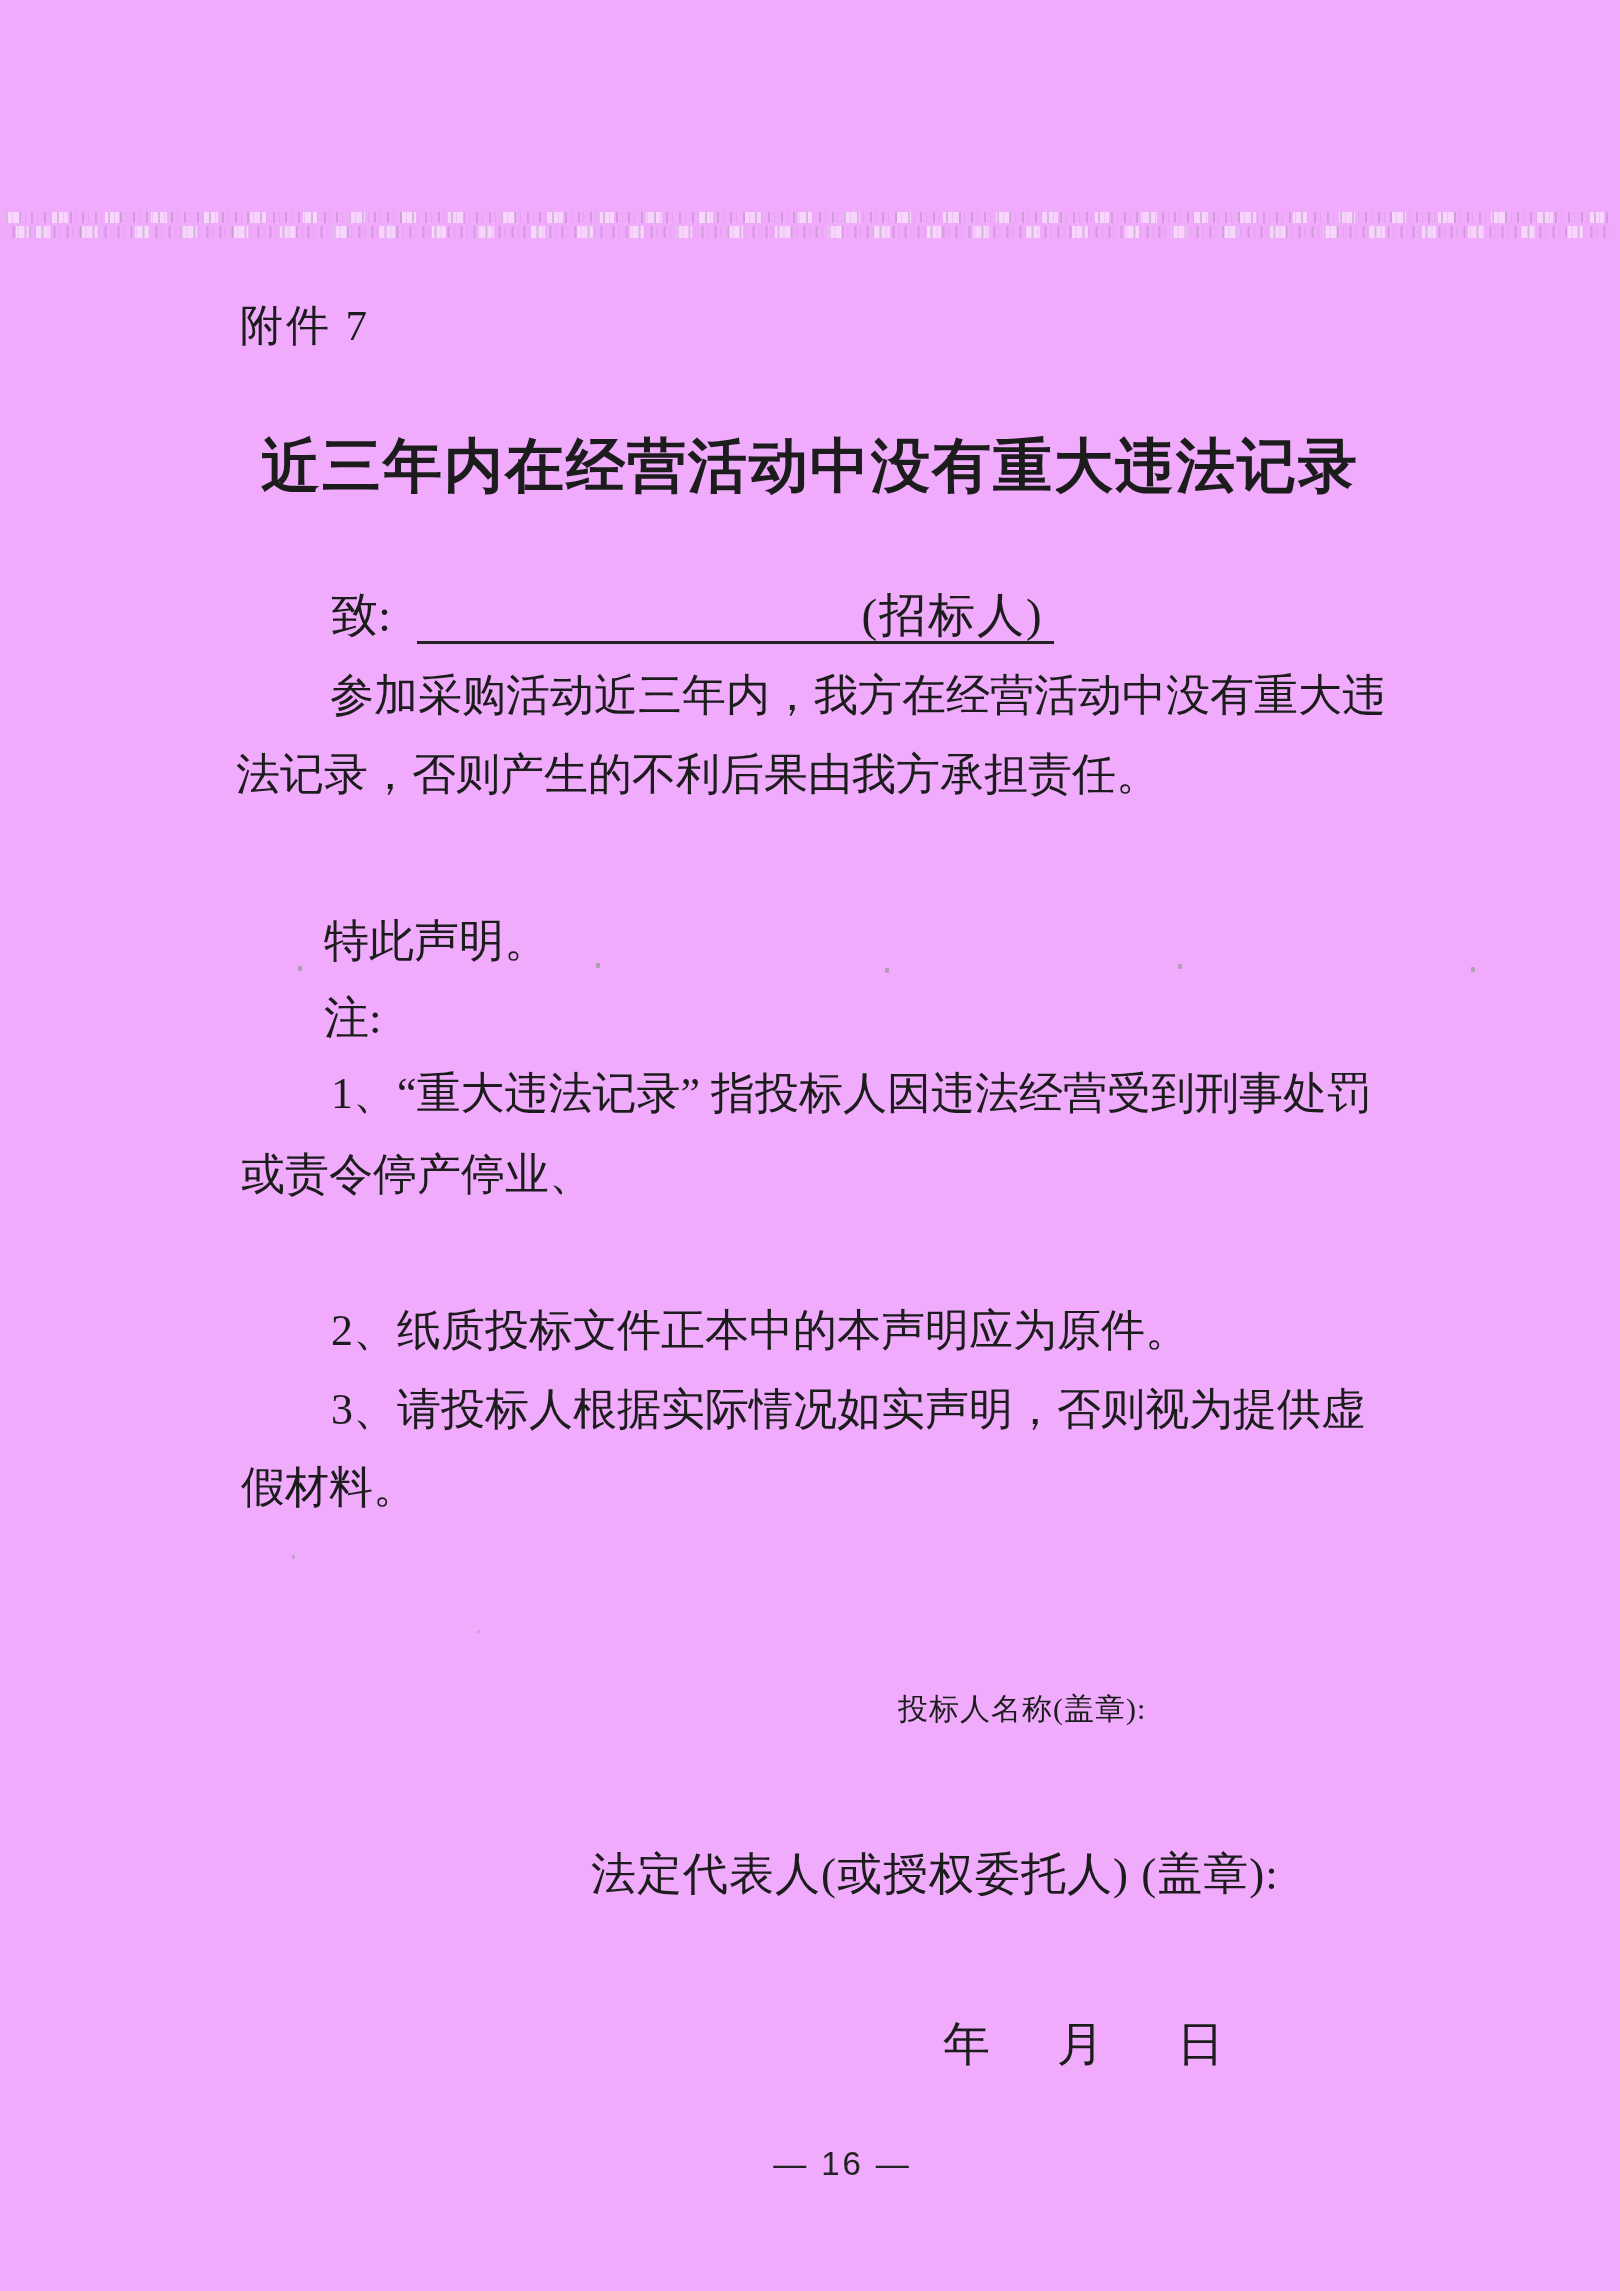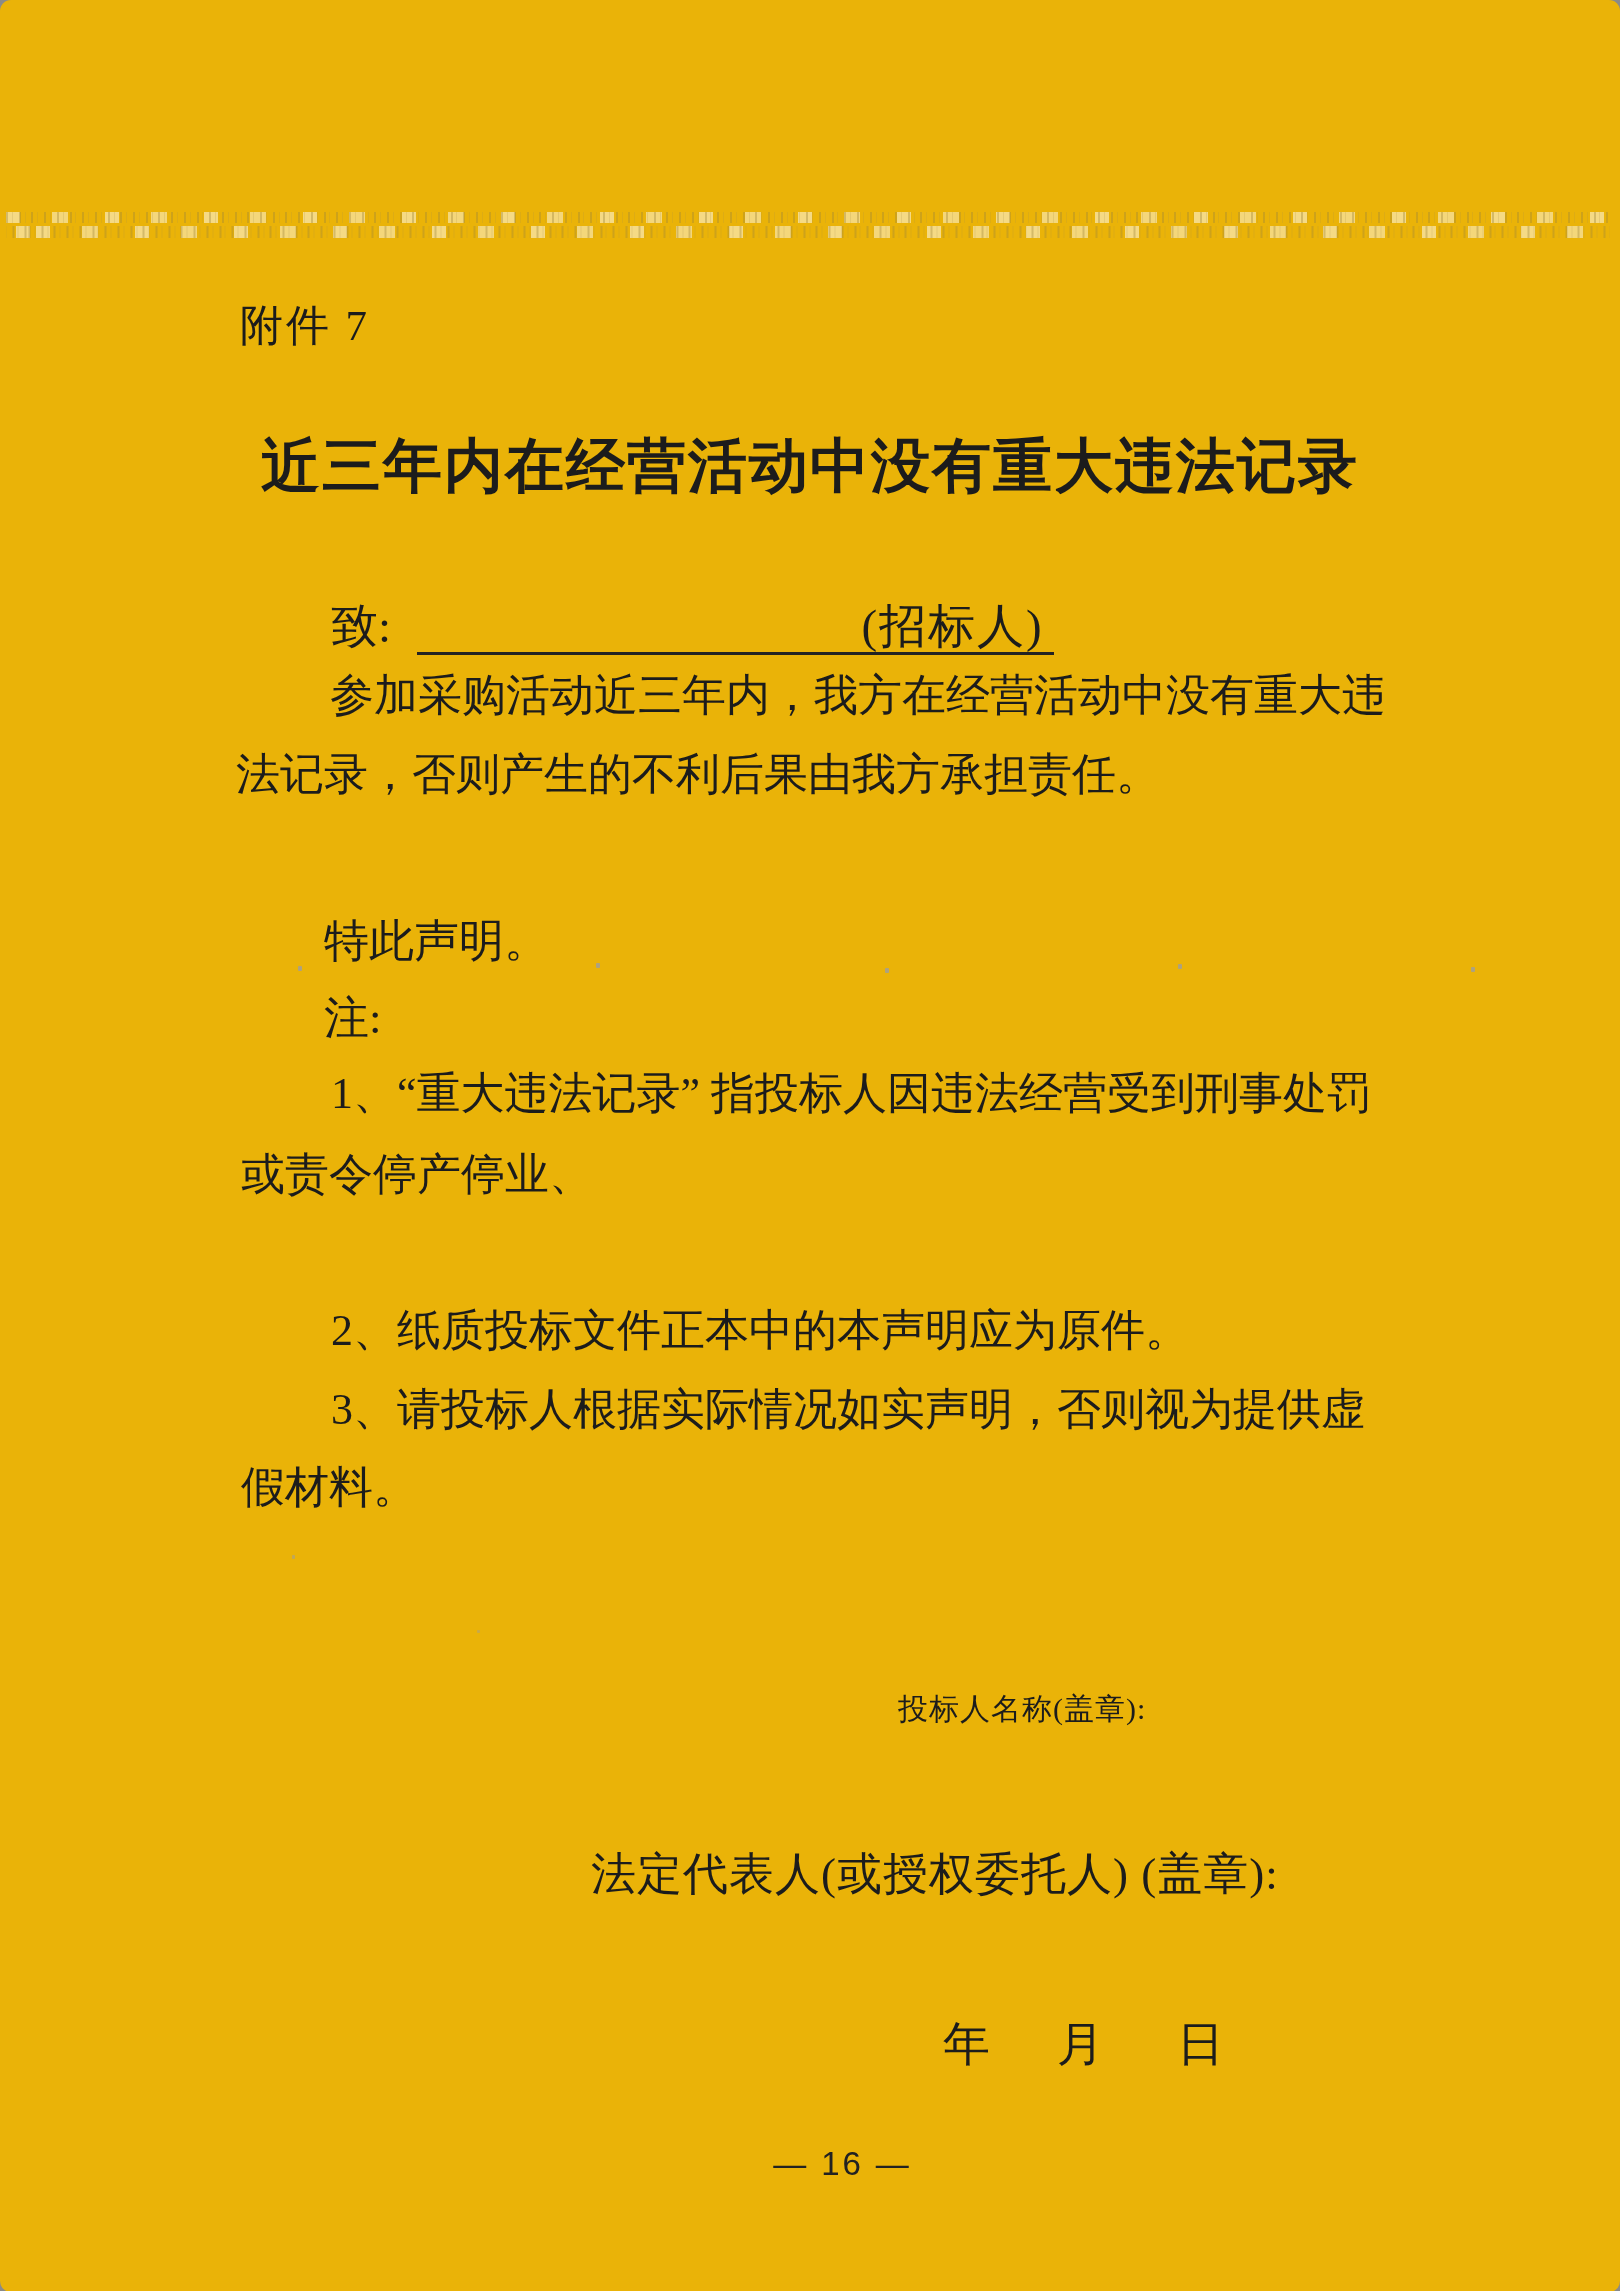--- a/index.html
+++ b/index.html
@@ -1,24 +1,23 @@
 <!DOCTYPE html>
 <html><head>
 <meta charset="utf-8">
 <style>
   html,body{margin:0;padding:0;background:#8a8a8a;}
   .page{
     position:relative;
     width:1620px;height:2292px;
     margin:0 auto;
-    background:#eab308;
+    background:#f0abfc;
     overflow:hidden;
     font-family:"Liberation Serif","DejaVu Serif",serif;
     color:#1c1c1c;
-    border-radius:11px;
   }
   .abs{position:absolute;white-space:nowrap;line-height:1;}
 
   
   .noise-band{position:absolute;left:5.9px;top:210px;width:1604px;height:33px;opacity:.55;filter:blur(0.5px);}
   .noise-line{position:absolute;left:0;width:100%;
     background:
       repeating-linear-gradient(90deg, rgba(98,98,98,.38) 0 2px, rgba(0,0,0,0) 2px 5.9px, rgba(120,120,120,.2) 5.9px 6.9px, rgba(0,0,0,0) 6.9px 12.7px),
       repeating-linear-gradient(90deg, rgba(255,255,255,.92) 0 13.7px, rgba(0,0,0,0) 13.7px 46px, rgba(255,255,255,.85) 46px 62px, rgba(0,0,0,0) 62px 99px);
   }
@@ -27,21 +26,21 @@
 
   .attachment-label{left:240px;top:304px;font-size:43px;letter-spacing:2.9px;}
 
   .doc-title{left:0;top:437px;width:100%;text-align:center;
     font-size:59px;font-weight:bold;letter-spacing:2px;}
 
   .salutation{left:331px;top:592px;font-size:47px;}
   .blank-line{display:inline-block;width:439px;height:49px;
     border-bottom:3.9px solid #232323;margin-left:25.5px;vertical-align:bottom;}
   .recipient-hint{display:inline-block;border-bottom:3.9px solid #232323;
-    padding:0 9.8px 2px 5.9px;letter-spacing:2px;margin-top:11px;}
+    padding:0 9.8px 2px 5.9px;letter-spacing:2px;}
 
   .body-line{font-size:44px;letter-spacing:0;}
   .para1{left:330px;top:674px;}
   .para2{left:236px;top:753px;}
   .declaration{left:324px;top:919px;font-size:45px;}
   .notes-label{left:324px;top:996px;font-size:45px;}
   .note1a{left:331px;top:1072px;}
   .note1b{left:241px;top:1153px;}
   .note1c{left:241px;top:1231px;}
   .note2{left:331px;top:1309px;}

